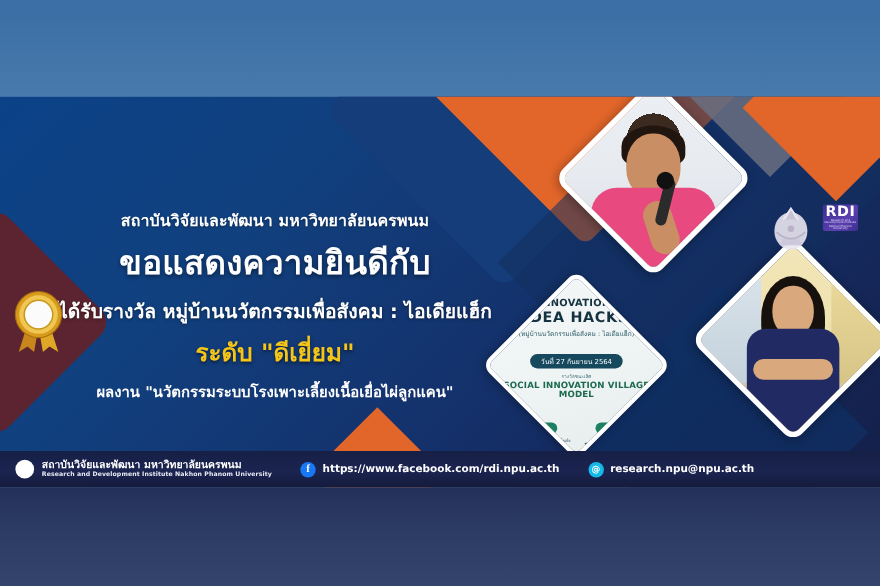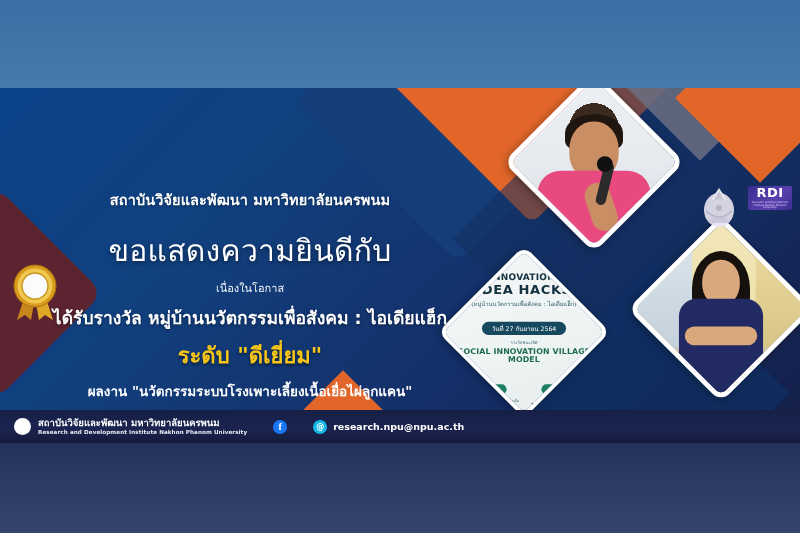--- a/index.html
+++ b/index.html
@@ -125,33 +125,33 @@
   .p-l5{font-size:5.4px;font-weight:bold;color:#1d6b4f;margin-top:1px;letter-spacing:.1px;}
   .p-grid{display:flex;flex-wrap:wrap;margin-top:3px;}
   .p-cell{width:50%;padding:1px 2px;}
   .p-badge{display:inline-block;background:#1d7f62;color:#fff;border-radius:6px;
     font-size:3.2px;padding:.8px 4px;}
   .p-txt{font-size:2.4px;color:#3c5a62;line-height:1.25;margin-top:.8px;}
   .p-name{font-size:2.4px;color:#1d4f5e;font-weight:bold;line-height:1.2;}
 
   
   #crest{position:absolute;top:96px;left:700px;width:38px;height:46px;z-index:6;}
-  #rdi-logo{position:absolute;top:98px;left:748px;width:44px;height:24px;z-index:6;
+  #rdi-logo{position:absolute;top:98px;left:748px;width:32px;height:24px;z-index:6;
     background:linear-gradient(135deg,#3b2f8f 0%,#5b3fb0 60%,#3b2f8f 100%);
     border-radius:2px;color:#fff;display:flex;flex-direction:column;
-    align-items:center;justify-content:space-between;line-height:1;}
+    align-items:center;justify-content:flex-end;line-height:1;}
   #rdi-logo .rdi-main{font-size:13px;font-weight:bold;letter-spacing:.5px;}
   #rdi-logo .rdi-sub{font-size:2.6px;margin-top:1px;text-align:center;color:#dcd6f5;}
 
   
   #text-col{position:absolute;left:0;top:88px;width:500px;height:355px;z-index:5;
     text-align:center;color:#fff;}
   .t-org{font-size:14.5px;font-weight:bold;margin-top:12px;letter-spacing:.1px;
      text-shadow:0 1px 2px rgba(0,0,0,.4);}
-  .t-congrats{font-size:30px;font-weight:normal;margin-top:16px;letter-spacing:.3px;
+  .t-congrats{font-size:30px;font-weight:bold;margin-top:4px;letter-spacing:.3px;
      text-shadow:0 2px 4px rgba(0,0,0,.45);}
 
   #name-pill{position:absolute;left:16px;top:178px;width:478px;height:34px;
      background:#ffffff;border-radius:18px;display:flex;align-items:center;
      justify-content:center;box-shadow:0 2px 7px rgba(0,0,0,.3);}
   #name-pill .names{color:#e0462a;font-size:15.5px;font-weight:bold;
      white-space:nowrap;padding-left:26px;}
   #medal{position:absolute;left:6px;top:172px;width:60px;height:62px;z-index:7;}
 
   .t-college{font-size:14px;font-weight:bold;margin-top:48px;
@@ -273,21 +273,20 @@
   </svg>
 
   <div id="rdi-logo">
     <div class="rdi-main">RDI</div>
     <div class="rdi-sub">Research and Development Institute Nakhon Phanom University</div>
   </div>
 
   <div id="text-col">
     <div class="t-org">สถาบันวิจัยและพัฒนา มหาวิทยาลัยนครพนม</div>
     <div class="t-congrats">ขอแสดงความยินดีกับ</div>
-    <div class="t-occasion">เนื่องในโอกาส</div>
     <div class="t-award">ได้รับรางวัล หมู่บ้านนวัตกรรมเพื่อสังคม : ไอเดียแฮ็ก</div>
     <div class="t-level">ระดับ "ดีเยี่ยม"</div>
     <div class="t-work">ผลงาน "นวัตกรรมระบบโรงเพาะเลี้ยงเนื้อเยื่อไผ่ลูกแคน"</div>
 
   </div>
 
 
   <svg id="medal" viewBox="0 0 60 62">
     <path d="M18 38 L11 60 L19 55 L25 60 L28 43 Z" fill="#c8861c"></path>
     <path d="M40 38 L47 60 L39 55 L33 60 L30 43 Z" fill="#e0a726"></path>
@@ -306,19 +305,20 @@
     <div class="foot-ic" id="foot-logo-ic"></div>
     <div id="foot-name">
       <div class="th">สถาบันวิจัยและพัฒนา มหาวิทยาลัยนครพนม</div>
       <div class="en">Research and Development Institute Nakhon Phanom University</div>
     </div>
   </div>
 
 
   <a class="foot-item" id="foot-fb" href="#" style="text-decoration:none">
     <div class="foot-ic" id="fb-ic">f</div>
+    <div class="foot-txt">https://www.facebook.com/rdi.npu.ac.th</div>
   </a>
 
   <a class="foot-item" id="foot-mail" href="#" style="text-decoration:none">
     <div class="foot-ic" id="mail-ic">@</div>
     <div class="foot-txt">research.npu@npu.ac.th</div>
   </a>
 </div>
 
 </body></html>

